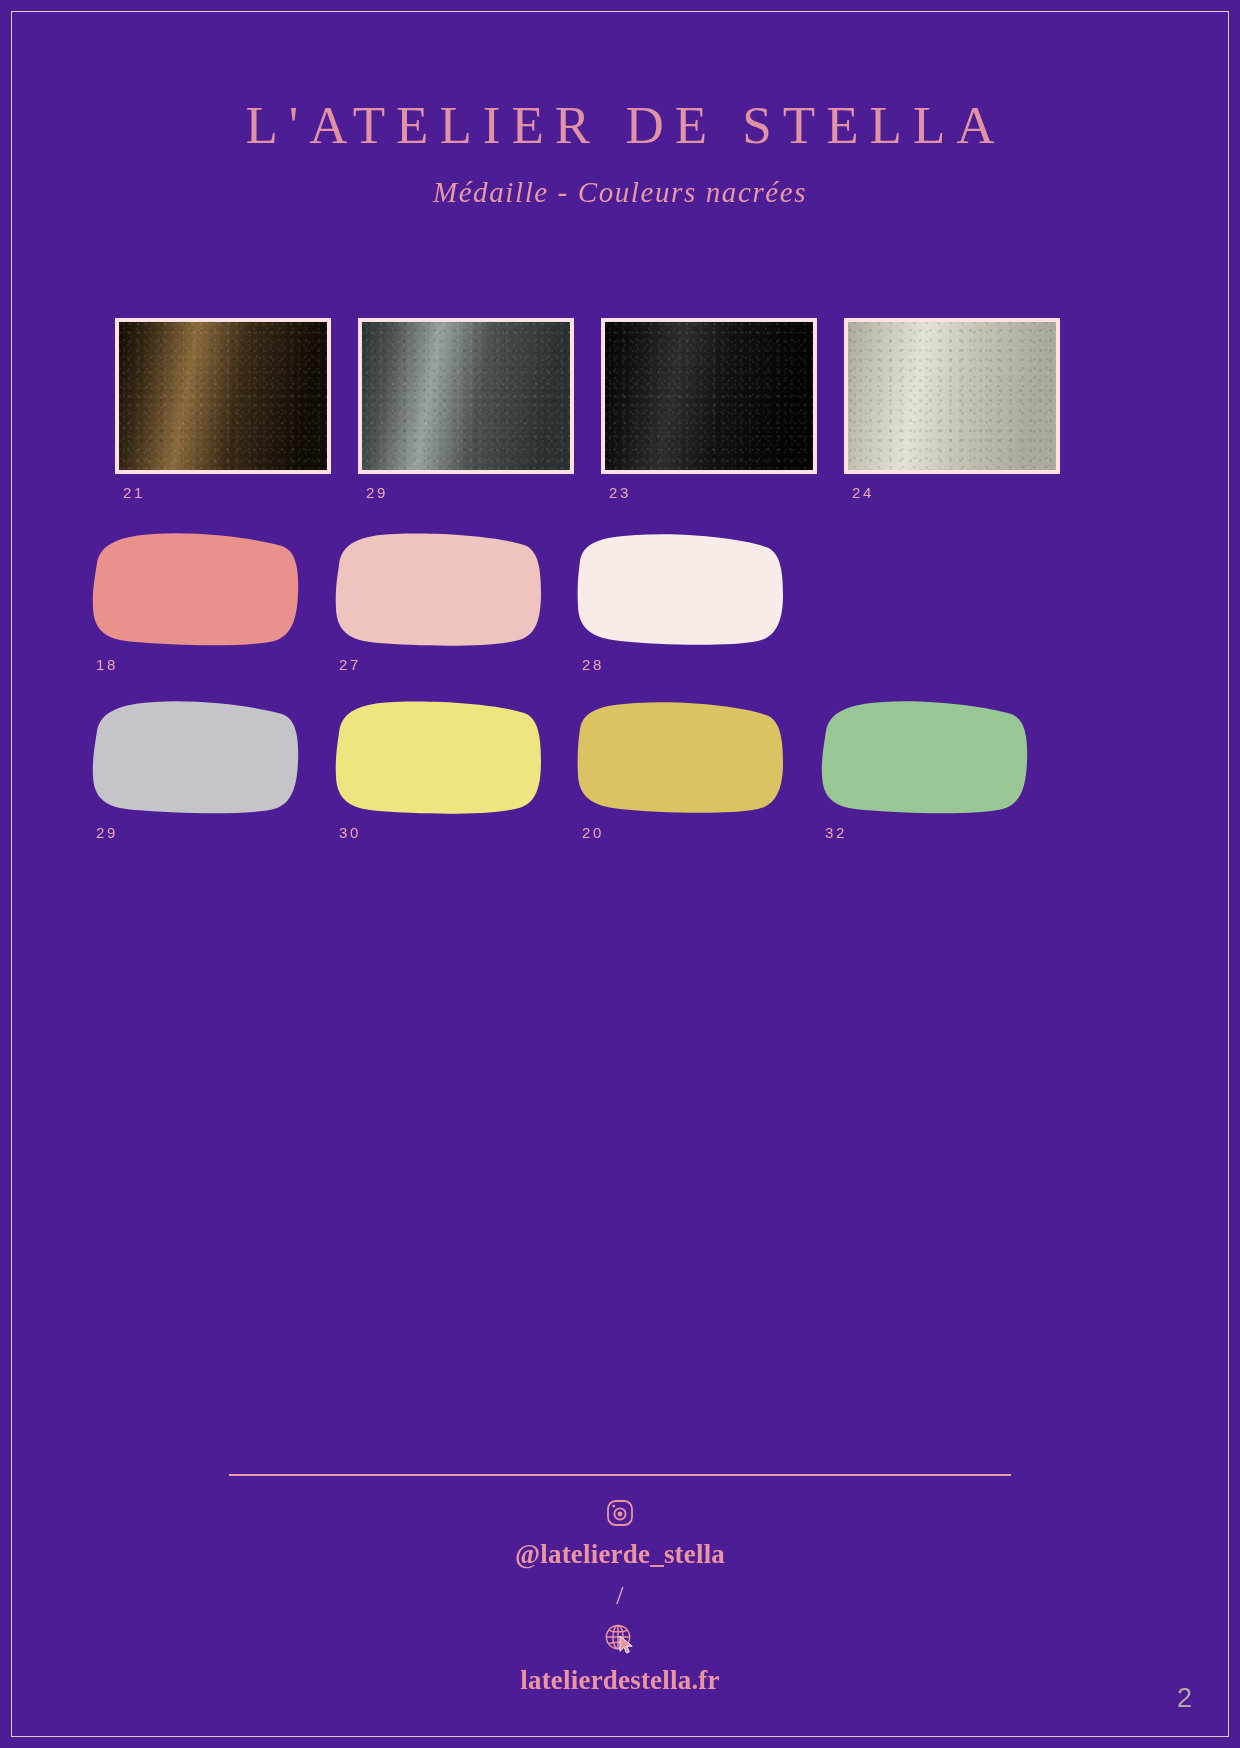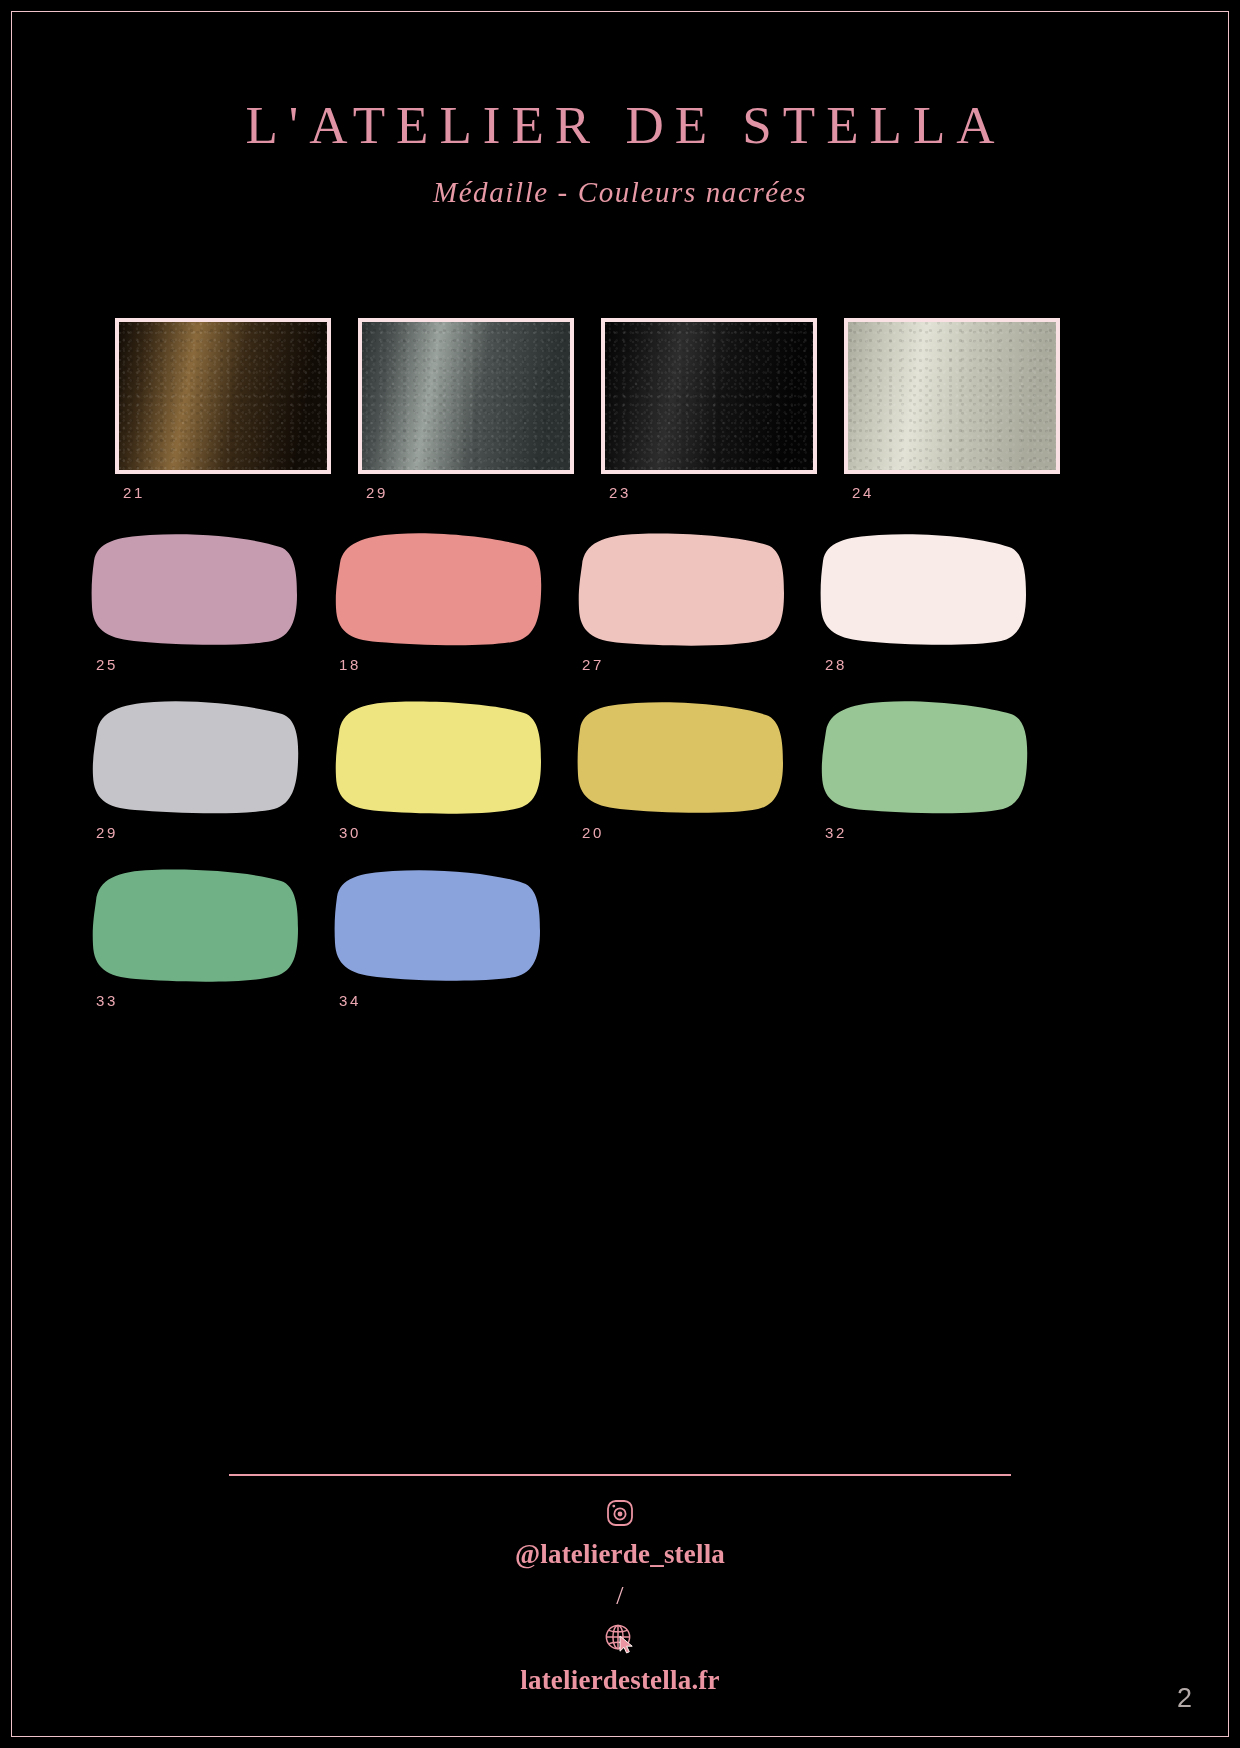--- a/index.html
+++ b/index.html
@@ -13,21 +13,21 @@
     background: #fdf4f1;
     font-family: "Liberation Sans", sans-serif;
     overflow: hidden;
     position: relative;
   }
 
   
   .page {
     position: absolute;
     inset: 0;
-    background: #000000;
+    background: #4c1d95;
   }
   .page-border {
     position: absolute;
     left: 11px;
     top: 11px;
     right: 11px;
     bottom: 11px;
     border: 1.5px solid #f0c3cb;
     pointer-events: none;
   }
@@ -222,28 +222,20 @@
           <div class="photo-swatch">
             <div class="photo-inner" style="background: linear-gradient(100deg, rgb(169, 170, 156) 0%, rgb(195, 196, 181) 14%, rgb(226, 226, 214) 34%, rgb(195, 196, 181) 56%, rgb(169, 170, 156) 86%, rgb(169, 170, 156) 100%);"></div>
           </div>
           <span class="cell-label">24</span>
         </div>
       </div>
       <div class="row row-blobs">
         <div class="cell">
           <div class="blob">
             <svg viewBox="0 0 214 115" preserveAspectRatio="none">
-              <path d="M6,30 C9,11 28,6 62,4 C110,1 166,7 192,16 C207,21 209,42 209,64 C209,88 203,106 184,110 C154,116 84,114 46,110 C17,107 5,97 4,76 C3,58 4,44 6,30 Z" fill="#c69cb0"></path>
-            </svg>
-          </div>
-          <span class="cell-label">25</span>
-        </div>
-        <div class="cell">
-          <div class="blob">
-            <svg viewBox="0 0 214 115" preserveAspectRatio="none">
               <path d="M9,32 C12,13 32,5 66,3 C114,0 170,8 194,15 C209,20 211,41 210,63 C209,87 204,105 186,110 C156,117 84,114 47,111 C17,109 6,99 5,77 C4,59 7,46 9,32 Z" fill="#e8918d"></path>
             </svg>
           </div>
           <span class="cell-label">18</span>
         </div>
         <div class="cell">
           <div class="blob">
             <svg viewBox="0 0 214 115" preserveAspectRatio="none">
               <path d="M8,34 C10,12 30,4 64,3 C112,1 168,6 193,14 C208,19 210,40 210,62 C210,86 206,104 188,109 C158,117 86,115 48,112 C18,110 6,100 5,78 C4,60 6,48 8,34 Z" fill="#efc3be"></path>
             </svg>
@@ -284,38 +276,20 @@
           </div>
           <span class="cell-label">20</span>
         </div>
         <div class="cell">
           <div class="blob">
             <svg viewBox="0 0 214 115" preserveAspectRatio="none">
               <path d="M9,32 C12,13 32,5 66,3 C114,0 170,8 194,15 C209,20 211,41 210,63 C209,87 204,105 186,110 C156,117 84,114 47,111 C17,109 6,99 5,77 C4,59 7,46 9,32 Z" fill="#98c694"></path>
             </svg>
           </div>
           <span class="cell-label">32</span>
-        </div>
-      </div>
-      <div class="row row-blobs">
-        <div class="cell">
-          <div class="blob">
-            <svg viewBox="0 0 214 115" preserveAspectRatio="none">
-              <path d="M8,34 C10,12 30,4 64,3 C112,1 168,6 193,14 C208,19 210,40 210,62 C210,86 206,104 188,109 C158,117 86,115 48,112 C18,110 6,100 5,78 C4,60 6,48 8,34 Z" fill="#71b186"></path>
-            </svg>
-          </div>
-          <span class="cell-label">33</span>
-        </div>
-        <div class="cell">
-          <div class="blob">
-            <svg viewBox="0 0 214 115" preserveAspectRatio="none">
-              <path d="M6,30 C9,11 28,6 62,4 C110,1 166,7 192,16 C207,21 209,42 209,64 C209,88 203,106 184,110 C154,116 84,114 46,110 C17,107 5,97 4,76 C3,58 4,44 6,30 Z" fill="#8ba3dc"></path>
-            </svg>
-          </div>
-          <span class="cell-label">34</span>
         </div>
       </div>
     </div>
 
   <div class="footer">
     <div class="footer-rule"></div>
     <div class="footer-line">
 
       <span class="icon-ig">
         <svg viewBox="0 0 32 32" width="30" height="30" fill="none" stroke="#eb95a2" stroke-width="1.9">

